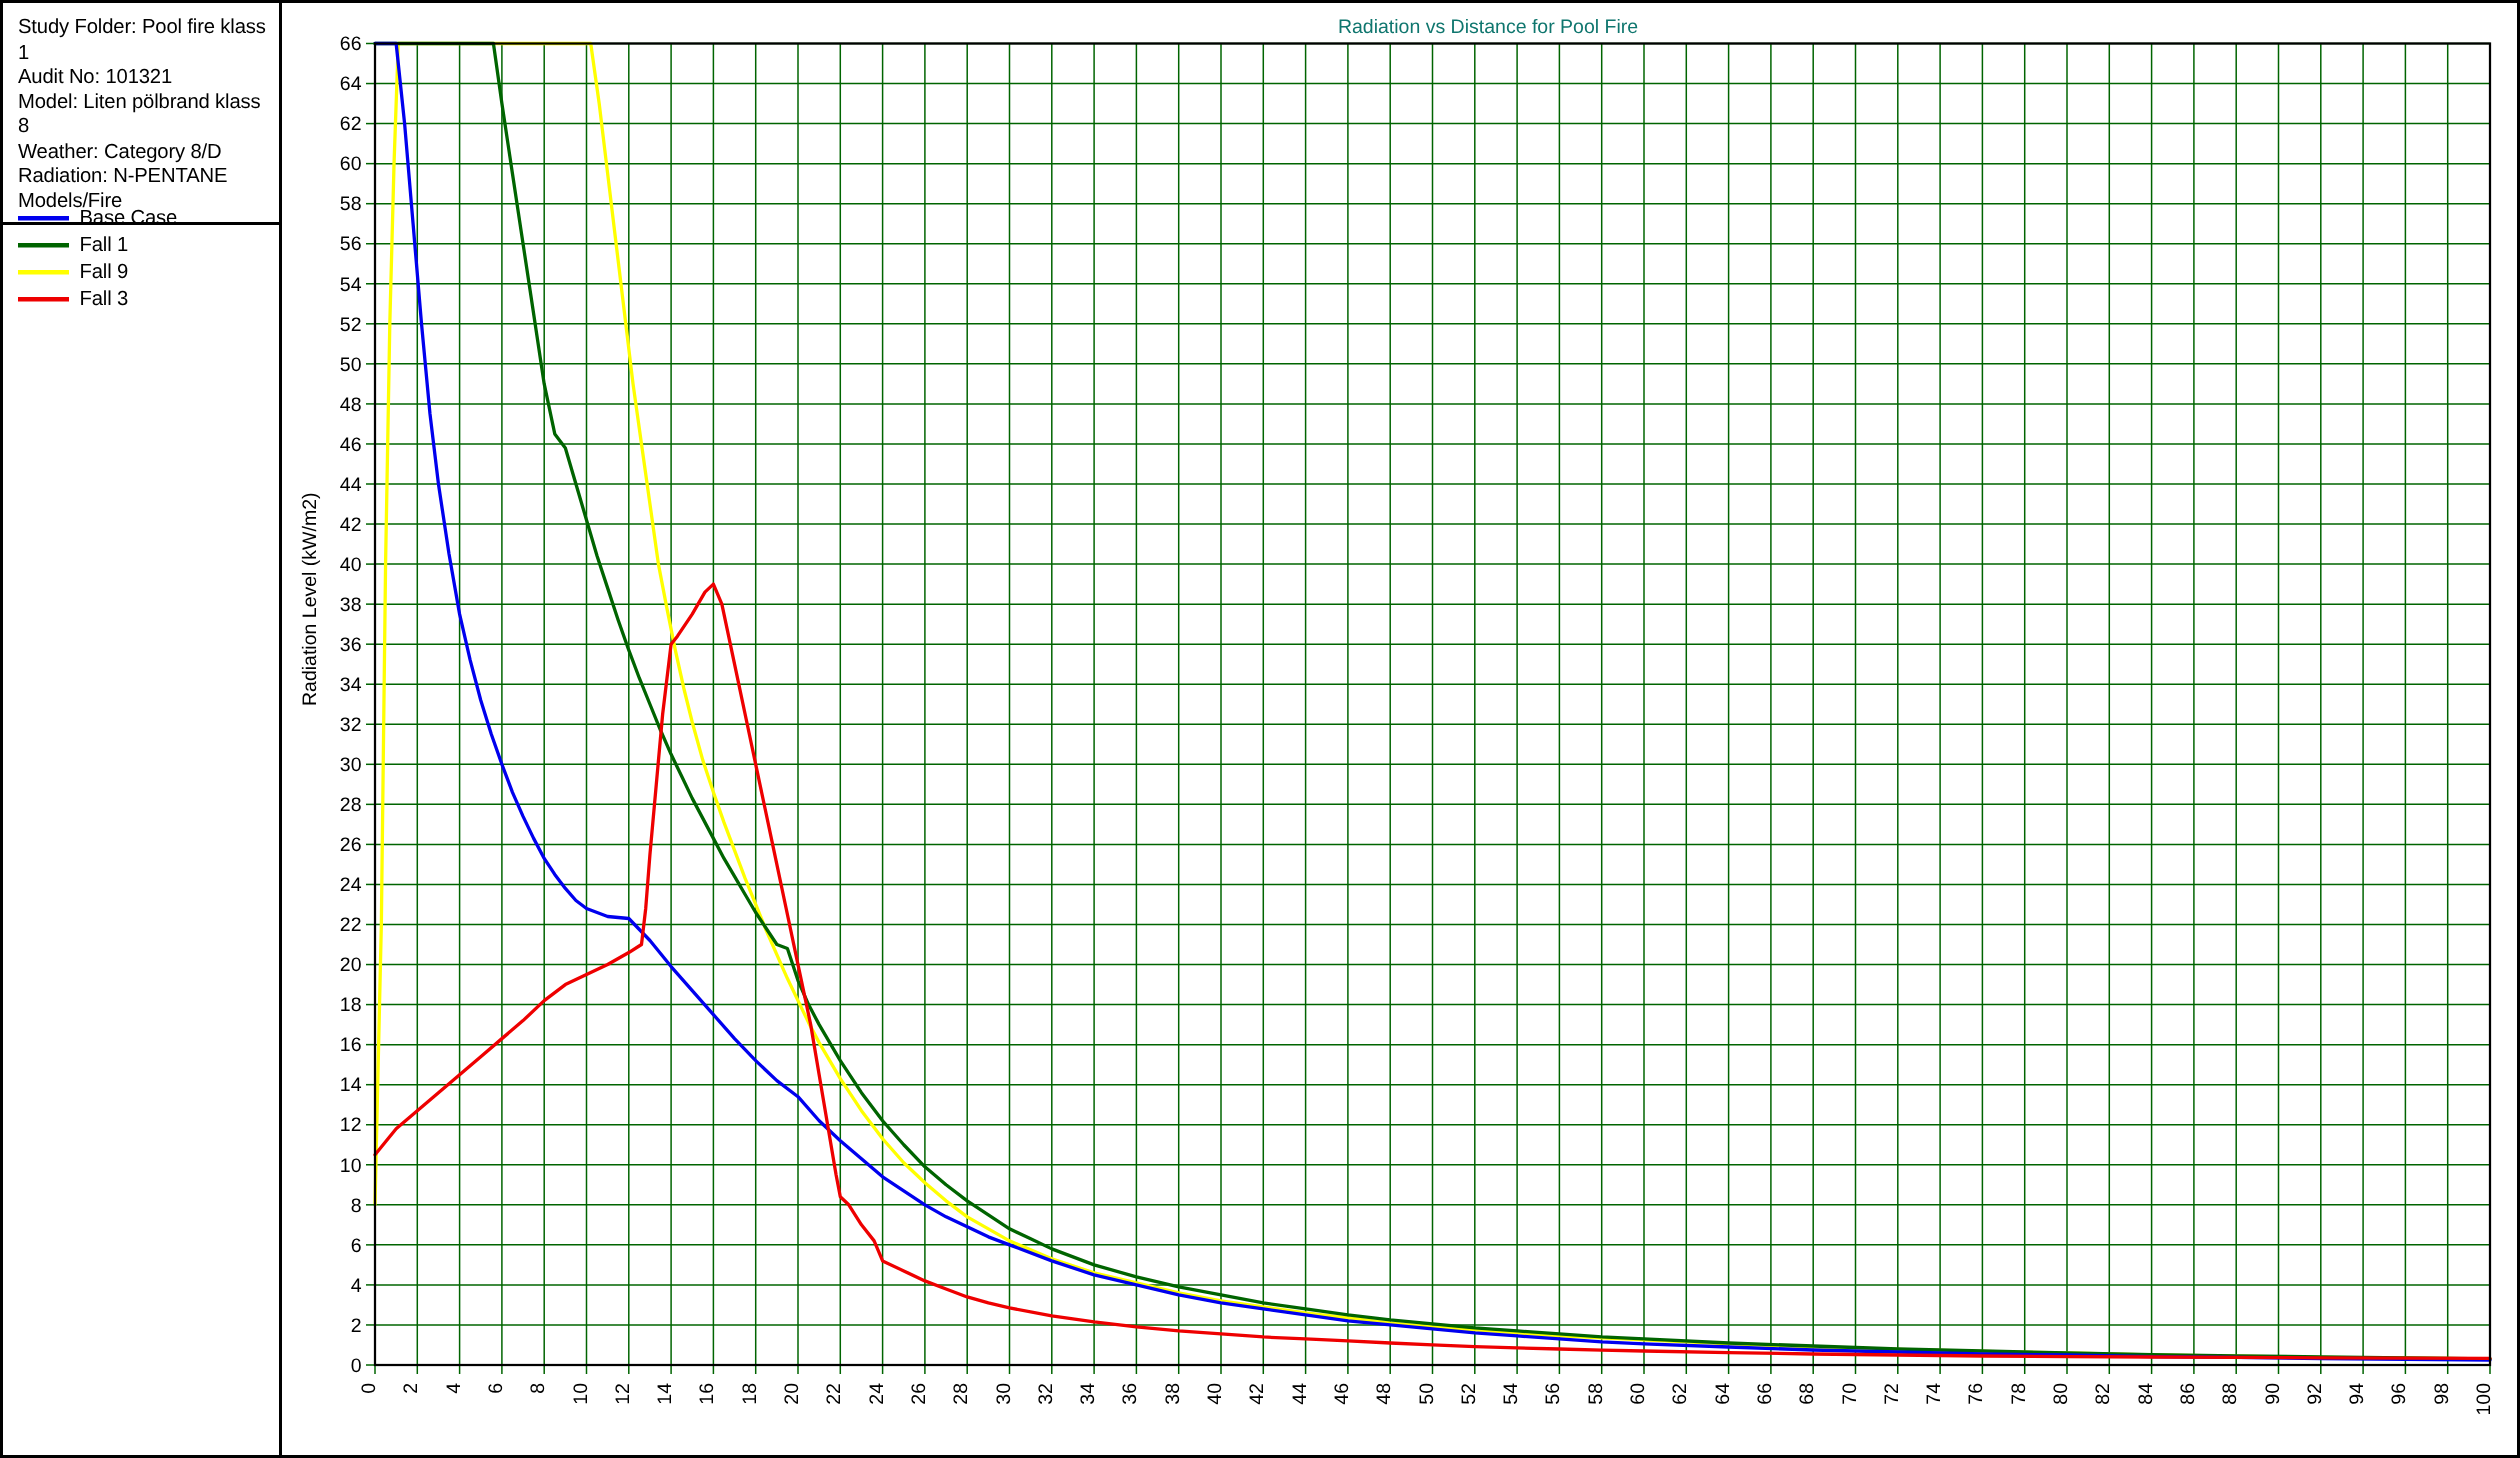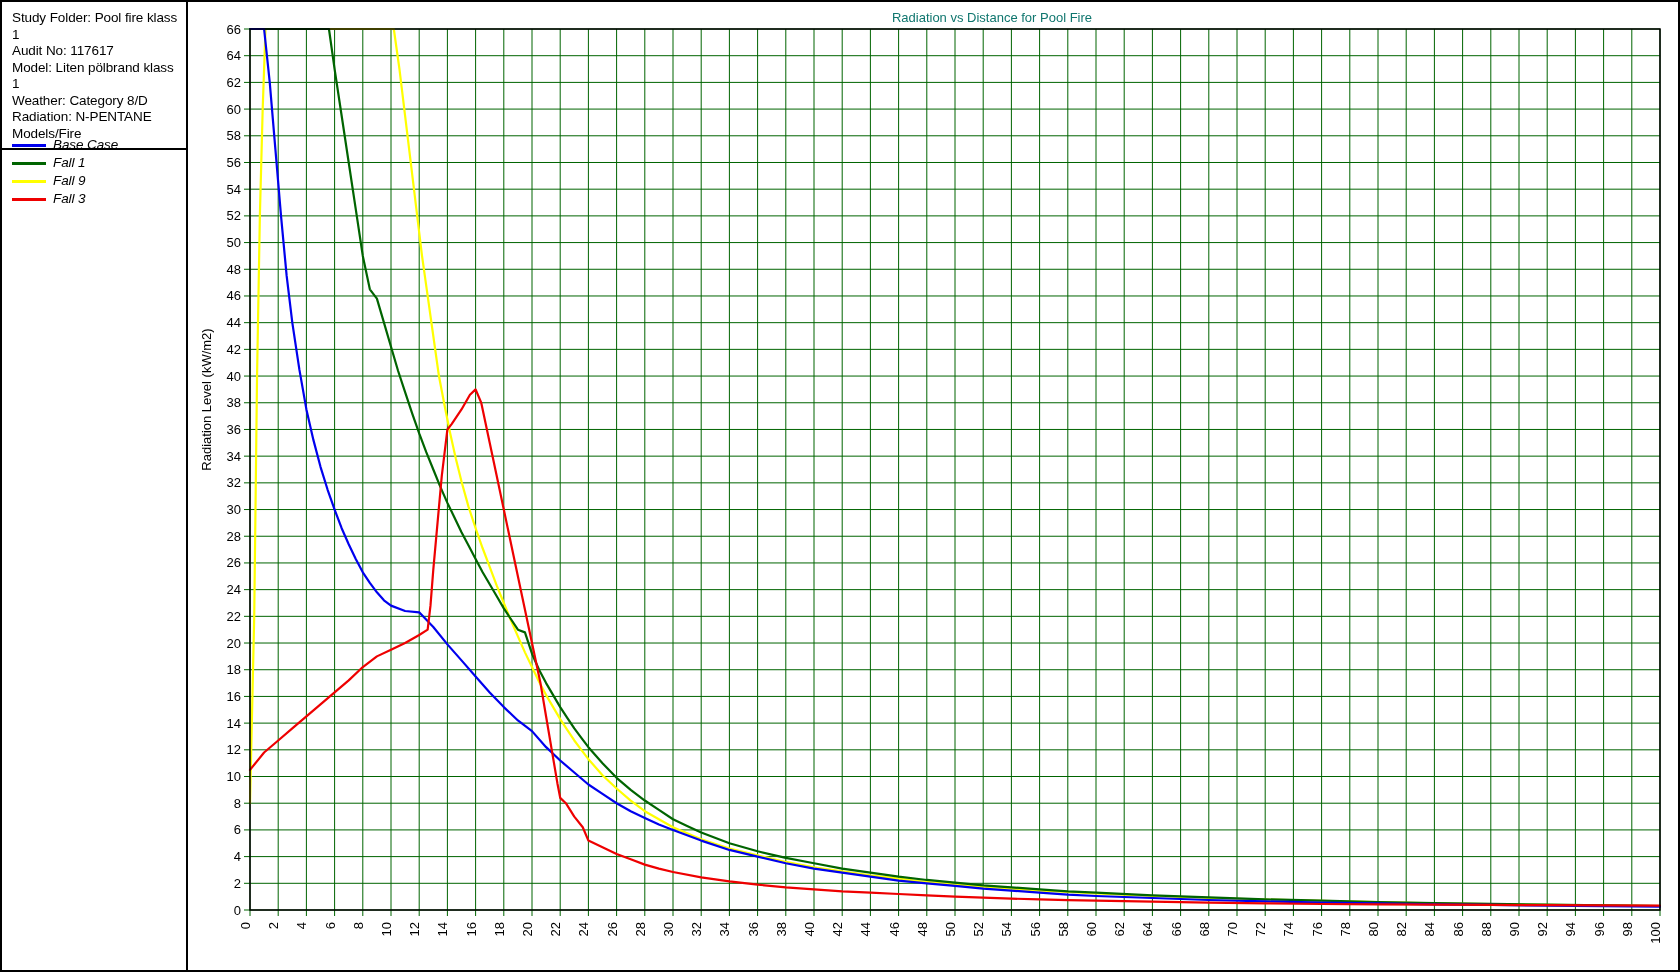--- a/index.html
+++ b/index.html
@@ -50,21 +50,20 @@
     white-space: pre-wrap;
     letter-spacing: -0.1px;
   }
   #legend-box {
     position: absolute;
     left: 0px;
     top: 126px;
     width: 184px;
     box-sizing: border-box;
     padding: 8px 6px 8px 8px;
-    font-style: italic;
   }
   .legend-row {
     display: flex;
     align-items: center;
     height: 18px;
   }
   .legend-swatch {
     width: 34px;
     height: 0px;
     border-top-width: 3px;
@@ -133,22 +132,22 @@
 </style>
 </head>
 <body>
 
 <div id="app">
 
   <div id="info-panel">
 
     <div id="study-info">
       <div class="info-line">Study Folder: Pool fire klass 1</div>
-      <div class="info-line">Audit No: 117617</div>
-      <div class="info-line">Model: Liten pölbrand klass 1</div>
+      <div class="info-line">Audit No: 101321</div>
+      <div class="info-line">Model: Liten pölbrand klass 8</div>
       <div class="info-line">Weather: Category 8/D</div>
       <div class="info-line">Radiation: N-PENTANE</div>
       <div class="info-line">Models/Fire</div>
     </div>
 
     <div id="legend-box">
       <div class="legend-row">
         <span class="legend-swatch" style="border-top-color: rgb(0, 0, 238);"></span>
         <span class="legend-label">Base Case</span>
       </div>

